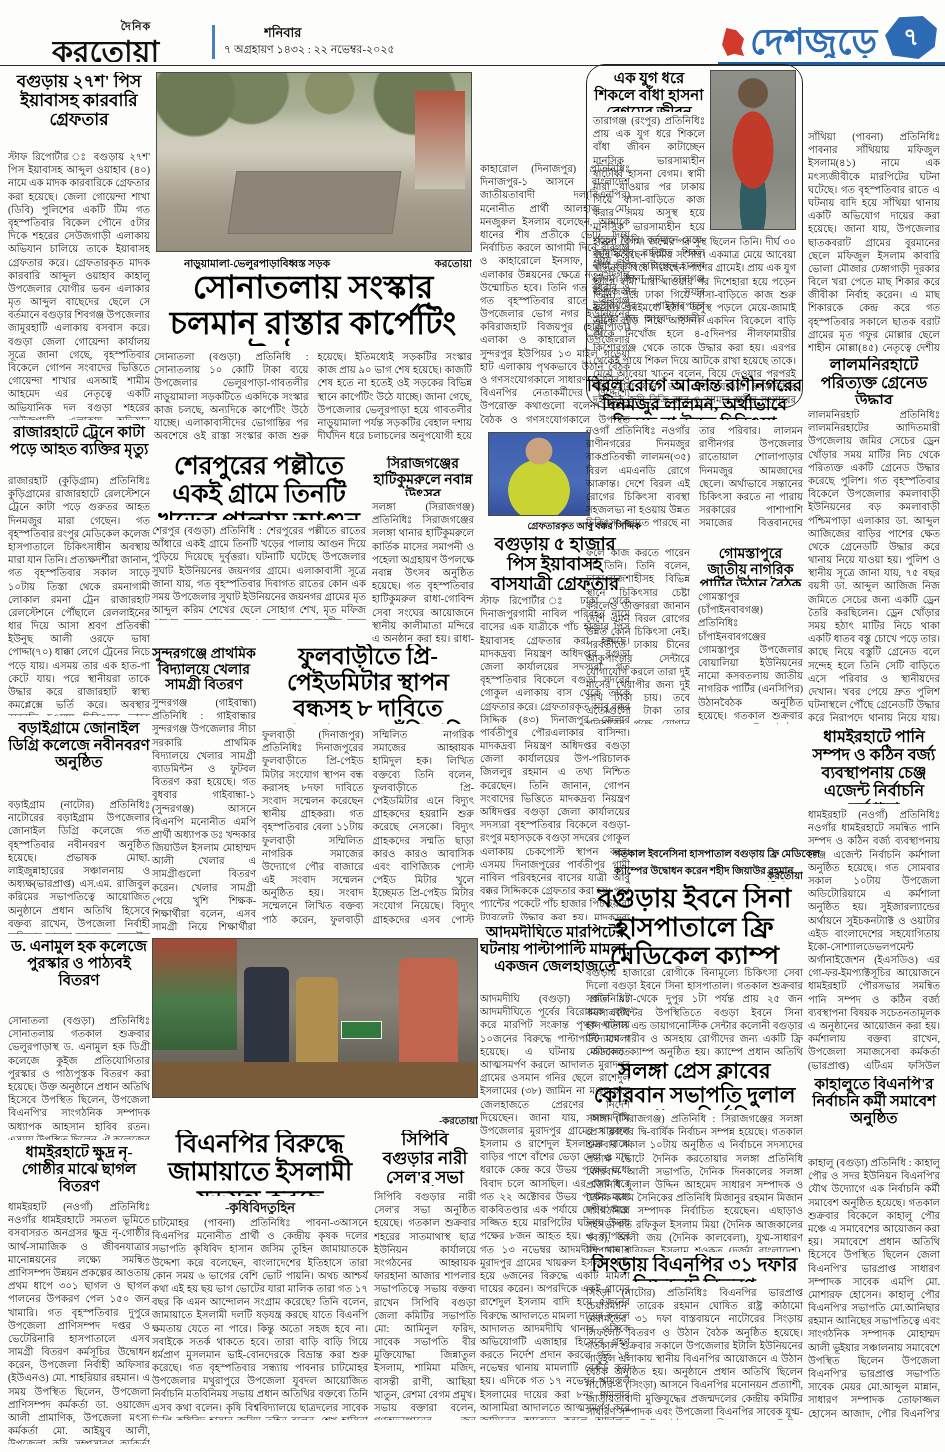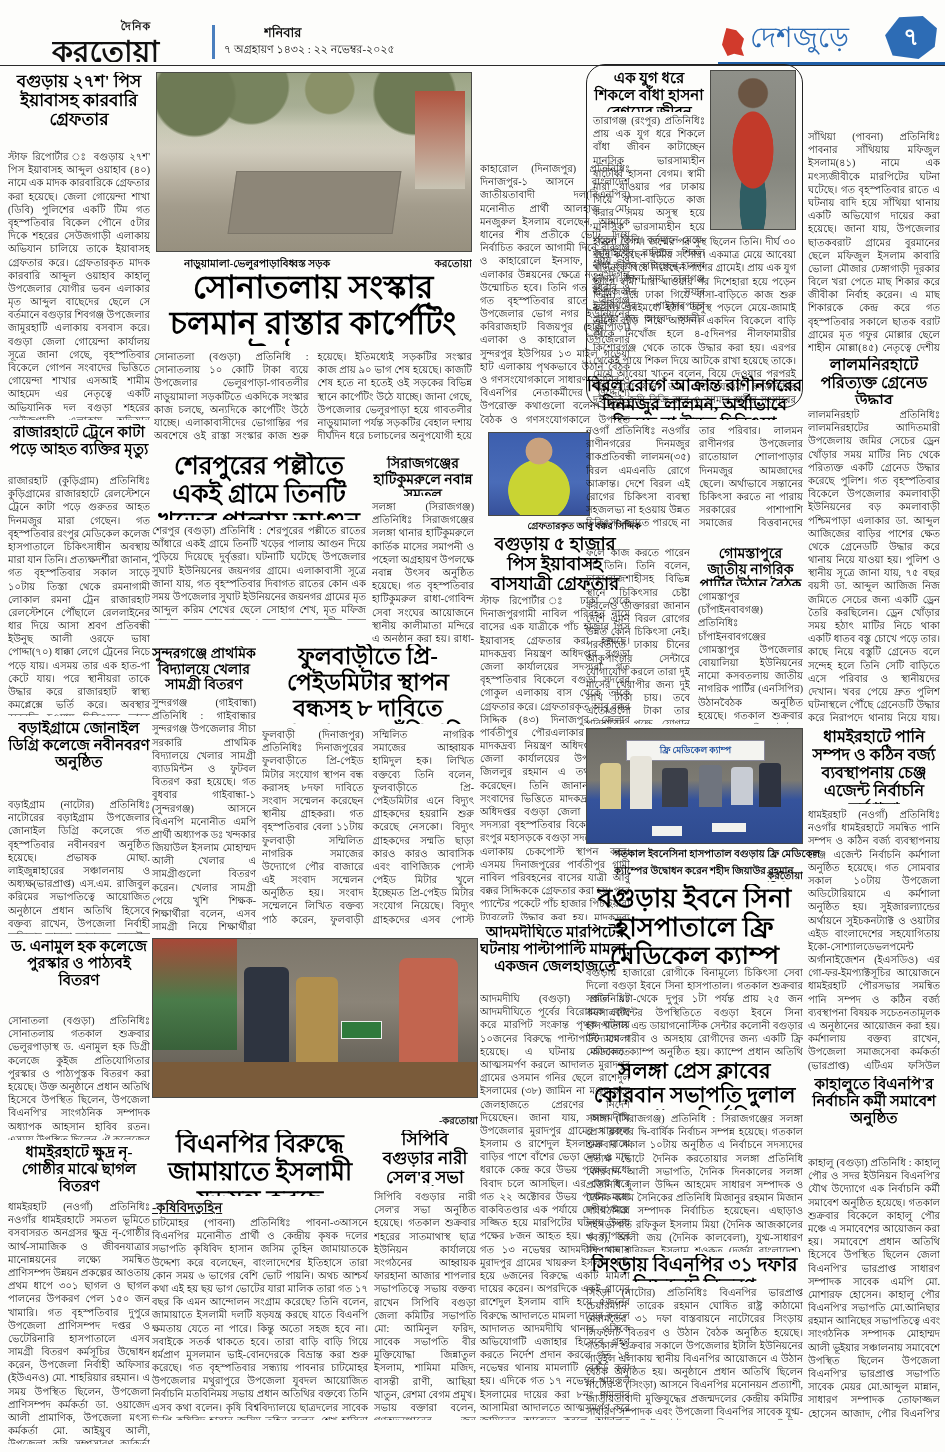--- a/index.html
+++ b/index.html
@@ -11,26 +11,26 @@
   .cols2{column-count:2;column-gap:9px;}
   .cap{font-size:10.5px;font-weight:bold;color:#000;margin-left:28px;}
   .credit{font-size:10.5px;font-weight:bold;text-align:right;}
   .ph{border:1px solid #4a4a46;box-sizing:border-box;}
   .rule{background:#2a2a2a;}
   
   .brandtop{font-size:11px;font-weight:bold;letter-spacing:1px;text-align:center;}
   .brand{font-size:30px;font-weight:bold;line-height:1;}
   .day{font-size:13px;font-weight:bold;margin-left:40px;}
   .date{font-size:11px;}
-  .section-title{font-size:28px;font-weight:normal;color:#2d6cb5;line-height:1;}
+  .section-title{font-size:36px;font-weight:bold;color:#2d6cb5;line-height:1;}
   .mapicon{background:#d13a2c;clip-path:polygon(20% 0,65% 8%,100% 38%,88% 72%,100% 100%,55% 92%,25% 100%,0 60%,10% 28%);}
   .heptagon{background:#2d6cb5;clip-path:polygon(28% 3%,72% 0,98% 28%,94% 70%,64% 98%,16% 90%,2% 44%);
             display:flex;align-items:center;justify-content:center;color:#fff;font-size:24px;font-weight:bold;}
   .box{border:1.5px solid #222;box-sizing:border-box;padding:5px 6px;}
-  .byline{font-size:13px;font-weight:bold;text-align:left;text-decoration:underline;}
+  .byline{font-size:13px;font-weight:bold;text-align:center;}
   .banner{position:absolute;left:18%;top:10%;width:64%;height:16%;background:#f4f4f0;border:1px solid #889;
           display:flex;align-items:center;justify-content:center;font-size:9px;font-weight:bold;color:#1f4f9e;overflow:hidden;}
 </style>
 </head>
 <body>
 
 <div id="page">
 
   <div class="abs" style="left:52px;top:18px;width:168px;height:44px;">
     <div class="brandtop">দৈনিক</div>
@@ -76,21 +76,21 @@
     <div style="position:absolute;right:2%;top:10%;width:16%;height:55%;background:linear-gradient(180deg,#b0543f,#c8c4b4);"></div>
   </div>
   <div class="abs cap" style="left:156px;top:256px;width:220px;height:14px;">নাড়ুয়ামালা-ভেলুরপাড়াবিধ্বস্ত সড়ক</div>
   <div class="abs credit" style="left:392px;top:256px;width:80px;height:14px;">করতোয়া</div>
   <div class="abs hl" style="left:152px;top:270px;width:322px;height:76px;font-size:32px;">সোনাতলায় সংস্কার চলমান রাস্তার কার্পেটিং উঠে যাচ্ছে</div>
   <div class="abs bd cols2" style="left:154px;top:350px;width:318px;height:96px;">সোনাতলা (বগুড়া) প্রতিনিধি : সোনাতলায় ১০ কোটি টাকা ব্যয়ে উপজেলার ভেলুরপাড়া-গাবতলীর নাড়ুয়ামালা সড়কটিতে একদিকে সংস্কার কাজ চলছে, অন্যদিকে কার্পেটিং উঠে যাচ্ছে। এলাকাবাসীদের ভোগান্তির পর অবশেষে ওই রাস্তা সংস্কার কাজ শুরু হয়েছে। ইতিমধ্যেই সড়কটির সংস্কার কাজ প্রায় ৯০ ভাগ শেষ হয়েছে। কাজটি শেষ হতে না হতেই ওই সড়কের বিভিন্ন স্থানে কার্পেটিং উঠে যাচ্ছে। জানা গেছে, উপজেলার ভেলুরপাড়া হয়ে গাবতলীর নাড়ুয়ামালা পর্যন্ত সড়কটির বেহাল দশায় দীর্ঘদিন ধরে চলাচলের অনুপযোগী হয়ে পড়ায় পথচারীদের ভোগান্তি চরমে উঠেছিল। দীর্ঘদিন পর ১০ কোটি টাকা ব্যয়ে ১১ কিলোমিটার সড়কের সংস্কার কাজ শুরু হওয়ায় এলাকাবাসীর মাঝে স্বস্তি ফিরে এসেছে। তবে সংস্কার কাজে নিম্নমানের সামগ্রী ব্যবহারের অভিযোগ তুলে এলাকাবাসীরা বলেন, কাজ শেষ না হতেই বিভিন্ন স্থানে কার্পেটিং উঠে যাচ্ছে। এ ব্যাপারে উপজেলা প্রকৌশলী বলেন, কার্পেটিং উঠে যাওয়া স্থানগুলো পুনরায় কাজ করে নেয়া হচ্ছে।</div>
 
   <div class="abs hl" style="left:152px;top:452px;width:214px;height:68px;font-size:25px;">শেরপুরের পল্লীতে একই গ্রামে তিনটি খড়ের পালায় আগুন</div>
   <div class="abs bd" style="left:152px;top:524px;width:214px;height:96px;">শেরপুর (বগুড়া) প্রতিনিধি : শেরপুরের পল্লীতে রাতের আঁধারে একই গ্রামে তিনটি খড়ের পালায় আগুন দিয়ে পুড়িয়ে দিয়েছে দুর্বৃত্তরা। ঘটনাটি ঘটেছে উপজেলার সুঘাট ইউনিয়নের জয়নগর গ্রামে। এলাকাবাসী সূত্রে জানা যায়, গত বৃহস্পতিবার দিবাগত রাতের কোন এক সময় উপজেলার সুঘাট ইউনিয়নের জয়নগর গ্রামের মৃত আব্দুল করিম শেখের ছেলে সোহাগ শেখ, মৃত মফিজ শেখের ছেলে আবু তাহের ও মৃত মোহাম্মদ আলীর ছেলে হেলাল শেখের খড়ের পালায় রাতের কোন এক সময় দুর্বৃত্তরা আগুন দিলে খড়গুলো পুড়ে যায়। এলাকাবাসী আগুন দেখতে পেয়ে নেভানোর চেষ্টা করলেও খড়গুলো পোড়ার হাত থেকে রক্ষা করতে পারেনি। এই ঘটনায় এলাকায় আতঙ্ক ছড়িয়ে পড়েছে। ভুক্তভোগীরা জানান, বর্তমানে খড়ের চাহিদা বেশি থাকায় দামও বেশি, তাদের প্রায় ২ লাখ টাকার ক্ষতি সাধিত হয়েছে। এ ব্যাপারে শেরপুর থানার ইন্সপেক্টর (তদন্ত) জয়নাল আবেদিন বলেন, এখনো কেউ অভিযোগ দেয়নি, অভিযোগ পেলে তদন্ত করে আইনানুগ ব্যবস্থা গ্রহণ করা হবে।</div>
 
-  <div class="abs hl" style="left:372px;top:456px;width:102px;height:40px;font-size:14px;">সিরাজগঞ্জের হাটিকুমরুলে নবান্ন সমতল</div>
+  <div class="abs hl" style="left:372px;top:456px;width:102px;height:40px;font-size:14px;">সিরাজগঞ্জের হাটিকুমরুলে নবান্ন উৎসব</div>
   <div class="abs bd" style="left:372px;top:500px;width:102px;height:142px;">সলঙ্গা (সিরাজগঞ্জ) প্রতিনিধিঃ সিরাজগঞ্জের সলঙ্গা থানার হাটিকুমরুলে কার্তিক মাসের সমাপনী ও পহেলা অগ্রহায়ণ উপলক্ষে নবান্ন উৎসব অনুষ্ঠিত হয়েছে। গত বৃহস্পতিবার হাটিকুমরুল রাধা-গোবিন্দ সেবা সংঘের আয়োজনে স্থানীয় কালীমাতা মন্দিরে এ অনুষ্ঠান করা হয়। রাধা-গোবিন্দ সংঘের সভাপতি সার্বজনিক শংকর কুমার রায়ের সভাপতিত্বে বেলা ১১টায় নাম কীর্তন, দুপুর দেড়টায় রাধা-গোবিন্দের পূজা, আলোচনা সভা ও প্রসাদ বিতরণ করা হয়। এছাড়াও বিকেলে দেশমাতৃকার মঙ্গল কামনা করে বিশেষ প্রার্থনা করা হয়।</div>
 
   <div class="abs hl" style="left:152px;top:646px;width:104px;height:46px;font-size:14px;">সুন্দরগঞ্জে প্রাথমিক বিদ্যালয়ে খেলার সামগ্রী বিতরণ</div>
   <div class="abs bd" style="left:152px;top:696px;width:104px;height:238px;">সুন্দরগঞ্জ (গাইবান্ধা) প্রতিনিধি : গাইবান্ধার সুন্দরগঞ্জ উপজেলার সীচা সরকারি প্রাথমিক বিদ্যালয়ে খেলার সামগ্রী ব্যাডমিন্টন ও ফুটবল বিতরণ করা হয়েছে। গত বুধবার গাইবান্ধা-১ (সুন্দরগঞ্জ) আসনে বিএনপি মনোনীত এমপি প্রার্থী অধ্যাপক ডঃ খন্দকার জিয়াউল ইসলাম মোহাম্মদ আলী খেলার এ সামগ্রীগুলো বিতরণ করেন। খেলার সামগ্রী পেয়ে খুশি শিক্ষক-শিক্ষার্থীরা বলেন, এসব সামগ্রী নিয়ে শিক্ষার্থীরা পড়াশোনার পাশাপাশি সহশিক্ষা হিসেবে খেলাধুলা করতে পারবে। এতে শিক্ষার্থীদের শারীরিক ও মানসিক বিকাশ আরও ত্বরান্বিত হবে। নিয়মিত খেলাধুলায় অংশ নিয়ে তারা সুস্থভাবে বেড়ে উঠতে পারবে বলেও জানান তারা। এমপি প্রার্থী অধ্যাপক ডা. খন্দকার জিয়াউল ইসলাম মোহাম্মদ আলী, তার ম্যানেজার দুরন্ত আঞ্জল, বিএনপি নেতা মো. মিজানুর রহমান মিজান, মো. রানা মিয়া, মো. নয়ন মিয়া, মো. রাব্বু মিয়া ও মো. রফিকুল ইসলাম রফিক এ সময় উপস্থিত ছিলেন।</div>
 
   <div class="abs hl" style="left:262px;top:644px;width:212px;height:80px;font-size:23px;">ফুলবাড়ীতে প্রি-পেইডমিটার স্থাপন বন্ধসহ ৮ দাবিতে আন্দোলনের হুঁশিয়ারি</div>
   <div class="abs bd cols2" style="left:262px;top:728px;width:212px;height:206px;">ফুলবাড়ী (দিনাজপুর) প্রতিনিধিঃ দিনাজপুরের ফুলবাড়ীতে প্রি-পেইড মিটার সংযোগ স্থাপন বন্ধ করাসহ ৮দফা দাবিতে সংবাদ সম্মেলন করেছেন স্থানীয় গ্রাহকরা। গত বৃহস্পতিবার বেলা ১১টায় ফুলবাড়ী সম্মিলিত নাগরিক সমাজের উদ্যোগে পৌর বাজারে এই সংবাদ সম্মেলন অনুষ্ঠিত হয়। সংবাদ সম্মেলনে লিখিত বক্তব্য পাঠ করেন, ফুলবাড়ী সম্মিলিত নাগরিক সমাজের আহ্বায়ক হামিদুল হক। লিখিত বক্তব্যে তিনি বলেন, ফুলবাড়ীতে প্রি-পেইডমিটার এনে বিদ্যুৎ গ্রাহকদের হয়রানি শুরু করেছে নেসকো। বিদ্যুৎ গ্রাহকদের সম্মতি ছাড়া কারও কারও আবাসিক এবং বাণিজ্যিক পোস্ট পেইড মিটার খুলে ইচ্ছেমত প্রি-পেইড মিটার সংযোগ নিয়েছে। বিদ্যুৎ গ্রাহকদের এসব পোস্ট পেইড মিটার সচল এবং ত্রুটিহীন ছিল। গ্রাহকদের নিজ টাকায় কেনা এসব পোস্ট পেইড মিটার নেসকো কর্মকর্তা-কর্মচারীরা খুলে নিয়ে গেছে। এছাড়া কিছু গ্রাহকের অনিচ্ছা সত্ত্বেও নেসকো প্রি-পেইড মিটার সংযোগ দিয়ে মিটার ভাড়া ন্যূনতম ৪০ টাকা থেকে ২৫০ টাকা, ডিমান্ড চার্জ ও অন্যান্য চার্জ কেটে নিচ্ছে। যা প্রতারণার সাথে শামিল। নেসকো ডিমান্ড চার্জ ইচ্ছামাফিক সফটওয়্যারে যোগ করার জন্য এমন বিতর্কিত প্রি-পেইড মিটার বাজারে এসেছে। তিনি আরও বলেন, ফুলবাড়ীতে প্রি-পেইড মিটার সংযোগ স্থাপন বাতিল ঘোষণা না করলে ফুলবাড়ীবাসীকে নিয়ে আগামীতে কঠোর আন্দোলন গড়ে তোলা হবে। এসময় উপস্থিত ছিলেন-জাতীয় নাগরিক পার্টি (এনসিপি) দিনাজপুর জেলা কমিটির সিনিয়র যুগ্ম সদস্য সচিব প্রধান সমন্বয়কারী মো. ইমরান চৌধুরী নিশান, সঞ্জিত প্রসাদ জিতু, হিমেল মহন্ত, সাবেক কাউন্সিলর আব্দুল জব্বার মাসুদ, ব্যবসায়ী সাখোয়াত হোসেন, আরমান হোসেন রোমান, মনিরুল ইসলাম, মাহবুবল হাসান, বদরুজ্জামান বাদল, নজরুল ইসলাম, ফারুক আহম্মেদ, শাহিন আলম প্রমুখ।</div>
 
   <div class="abs ph" style="left:152px;top:938px;width:326px;height:160px;
        background:linear-gradient(180deg,#7d776b 0%,#8b8478 40%,#6f6a60 70%,#5c584f 100%);">
@@ -138,32 +138,20 @@
     <div class="bd" style="height:118px;margin-top:3px;">হাসনা বেগম। জন্মের পর সুস্থ ছিলেন তিনি। দীর্ঘ ৩০ বছর করেছেন স্বামীর সংসার। একমাত্র মেয়ে আবেয়া খাতুনকে বিয়ে দিয়েছেন পাশের গ্রামেই। প্রায় এক যুগ আগে স্বামী মারা যাওয়ার পর দিশেহারা হয়ে পড়েন তিনি। পরে ঢাকা গিয়ে বাসা-বাড়িতে কাজ শুরু করেন। এরইমধ্যে হঠাৎ অসুস্থ পড়লে মেয়ে-জামাই তাকে বাড়ি নিয়ে আসেন। একদিন বিকেলে বাড়ি থেকে নিখোঁজ হলে ৪-৫দিনপর নীলফামারীর কিশোরগঞ্জ থেকে তাকে উদ্ধার করা হয়। এরপর থেকেই পায়ে শিকল দিয়ে আটকে রাখা হয়েছে তাকে। মেয়ে আবেয়া খাতুন বলেন, বিয়ে দেওয়ার পরপরই বাবা মারা যান। তার রেখে যাওয়া বসতভিটার দুইশতক জমি বিক্রি করে ও আমার স্বামীর সংসারের হাজার হাজার টাকা খরচ করেও কোন লাভ হয়নি। মাকে সুস্থ করতে ডাক্তার মানসিক হাসপাতালে নিতে বলেছিলেন কিন্তু স্বামী সংসার ও আর্থিক সংকটে যেতে পারিনি। ইউপি সদস্য আব্দুর হামিদ বলেন, হাসনার বাড়ি ঘর সেই। মেয়ে-জামাতার বাড়িতে থাকে। তাকে বিধবা ভাতা দেয়া হয়েছে।</div>
   </div>
 
   <div class="abs hl" style="left:586px;top:376px;width:217px;height:44px;font-size:17px;">বিরল রোগে আক্রান্ত রাণীনগরের দিনমজুর লালমন, অর্থাভাবে মিলছে না উন্নত চিকিৎসা</div>
   <div class="abs bd cols2" style="left:586px;top:424px;width:217px;height:118px;">নওগাঁ প্রতিনিধিঃ নওগাঁর রাণীনগরের দিনমজুর বাকপ্রতিবন্ধী লালমন(৩৫) বিরল এমএনডি রোগে আক্রান্ত। দেশে বিরল এই রোগের চিকিৎসা ব্যবস্থা সহজলভ্য না হওয়ায় উন্নত চিকিৎসা করাতে পারছে না তার পরিবার। লালমন রাণীনগর উপজেলার রাতোয়াল শোলাপাড়ার দিনমজুর আমজাদের ছেলে। অর্থাভাবে সন্তানের চিকিৎসা করতে না পারায় সরকারের পাশাপাশি সমাজের বিত্তবানদের সার্বিক সহযোগিতা চেয়েছে তার পরিবার। লালমনের মামা আব্দুল মজিদ (০১৭৮৩৮৪২৭৫৯) জানান, লালমনরা শোলাপুকুর পাড়ে খাস জমিতে বসবাস করে। পরিবারের উপার্জনক্ষম মানুষ লালমন ও তার বাবা। তারা দিনমজুরের কাজ করে সংসার চালায়। লালমন ছোটবেলা থেকেই ভালোভাবে কথা বলতে পারেন না। এরমাঝে দিনমজুর লালমন বিয়ে করে এবং তার এক ছেলে ও মেয়ে সন্তান আছে। কিন্তু গত একবছর ধরে লালমন শারীরিকভাবে দুর্বল হয়ে পড়ছে, হাত-পায়ের আঙ্গুলের মাংসে শুকিয়ে যাচ্ছে। পরিবারের পক্ষে যোগান দেওয়া সম্ভব নয়। বর্তমানে লালমনের পরিবার চরম অর্থসংকটে দেখা দিয়েছে। লালমনের মা নাইগি জানান, দিনমজুরের কাজ না করলে সংসার চলে না। তবুও সাধ্যমতো ছেলের চিকিৎসার চেষ্টা করেছি। কিন্তু দেশে এই রোগের চিকিৎসা না থাকায় অর্থাভাবে আর চিকিৎসা করাতে পারছি না। বর্তমানে একজন মানুষের আয়ে কোনরকমে সংসার চলছে। সরকারসহ বিত্তবানদের সহযোগিতা পেলে হয়তো লালমন সুস্থ হয়ে উঠতো।</div>
   <div class="abs bd" style="left:586px;top:546px;width:104px;height:178px;">ফলে কাজ করতে পারেন না তিনি। তিনি বলেন, ঢাকা-রাজশাহীসহ বিভিন্ন স্থানে চিকিৎসার চেষ্টা করলেও ডাক্তাররা জানান দেশে এমন বিরল রোগের উন্নত কোন চিকিৎসা নেই। পরবর্তীতে ঢাকায় চীনের আকুপাংচার সেন্টারে যোগাযোগ করলে তারা দুই মাসের থেরাপীর জন্য দুই লাখ টাকা চায়। তবে এতোগুলো টাকা তার পরিবারের পক্ষে যোগান দেওয়া সম্ভব নয়।</div>
 
   <div class="abs hl" style="left:698px;top:546px;width:105px;height:40px;font-size:14px;">গোমস্তাপুরে জাতীয় নাগরিক পার্টির উঠান বৈঠক</div>
   <div class="abs bd" style="left:698px;top:590px;width:105px;height:134px;">গোমস্তাপুর (চাঁপাইনবাবগঞ্জ) প্রতিনিধিঃ চাঁপাইনবাবগঞ্জের গোমস্তাপুর উপজেলার বোয়ালিয়া ইউনিয়নের নামো কসবতলায় জাতীয় নাগরিক পার্টির (এনসিপির) উঠানবৈঠক অনুষ্ঠিত হয়েছে। গতকাল শুক্রবার সন্ধ্যায় আয়োজিত বৈঠকে সভাপতিত্ব করেন দেলবর হোসেন। এসময় বক্তব্য রাখেন-চাঁপাইনবাবগঞ্জ-২ আসনে এনসিপির মনোনয়ন প্রত্যাশী ও রহনপুর রেল বন্দর বাস্তবায়ন পরিষদের আহ্বায়ক ব্যবসায়ী নেতা নাজমুল হুদা খান রুবেল, এনসিপির জেলা আহ্বায়ক আলাউল হক, সাংগঠনিক সম্পাদক সুমাইয়া ইসলাম, এনসিপির শিবগঞ্জ উপজেলা আহ্বায়ক গোলাম মোস্তফা মামুন, সাংগঠনিক সম্পাদক মনিরুল রহমান মানিক প্রমুখ।</div>
 
-  <div class="abs ph" style="left:586px;top:728px;width:217px;height:116px;
-       background:linear-gradient(180deg,#6e6c66 0%,#7c7a72 45%,#35539c 62%,#2f4b8f 100%);">
-    <div class="banner">ফ্রি মেডিকেল ক্যাম্প</div>
-    <div style="position:absolute;left:6%;top:30%;width:10%;height:40%;background:#d8c98f;border-radius:4px 4px 0 0;"></div>
-    <div style="position:absolute;left:20%;top:24%;width:10%;height:46%;background:#e7e4da;border-radius:4px 4px 0 0;"></div>
-    <div style="position:absolute;left:35%;top:34%;width:12%;height:34%;background:#3b3f49;border-radius:4px 4px 0 0;"></div>
-    <div style="position:absolute;left:52%;top:32%;width:11%;height:36%;background:#6f747e;border-radius:4px 4px 0 0;"></div>
-    <div style="position:absolute;left:67%;top:33%;width:10%;height:34%;background:#c8ccd4;border-radius:4px 4px 0 0;"></div>
-    <div style="position:absolute;left:80%;top:30%;width:10%;height:38%;background:#2e3340;border-radius:4px 4px 0 0;"></div>
-    <div style="position:absolute;left:30%;bottom:6%;width:14%;height:9%;background:#f2f2ee;"></div>
-    <div style="position:absolute;left:58%;bottom:10%;width:16%;height:8%;background:#f2f2ee;"></div>
-  </div>
   <div class="abs cap" style="left:586px;top:846px;width:217px;height:36px;font-size:10px;">গতকাল ইবনেসিনা হাসপাতাল বগুড়ায় ফ্রি মেডিকেল ক্যাম্পের উদ্বোধন করেন শহীদ জিয়াউর রহমান মেডিকেল কলেজ ও হাসপাতালের সার্জারী বিভাগের সহযোগী অধ্যাপক সলিমুল্লাহ আকন্দ</div>
   <div class="abs credit" style="left:740px;top:868px;width:63px;height:13px;font-size:10px;">করতোয়া</div>
   <div class="abs hl" style="left:586px;top:884px;width:217px;height:80px;font-size:26px;">বগুড়ায় ইবনে সিনা হাসপাতালে ফ্রি মেডিকেল ক্যাম্প অনুষ্ঠিত</div>
   <div class="abs bd" style="left:586px;top:966px;width:217px;height:92px;">বগুড়ায় হাজারো রোগীকে বিনামূল্যে চিকিৎসা সেবা দিলো বগুড়া ইবনে সিনা হাসপাতাল। গতকাল শুক্রবার সকাল ৯টা-থেকে দুপুর ১টা পর্যন্ত প্রায় ২৫ জন কনসালটেন্টের উপস্থিতিতে বগুড়া ইবনে সিনা হাসপাতাল এন্ড ডায়াগনোস্টিক সেন্টার কলোনী বগুড়ার উদ্যোগে গরীব ও অসহায় রোগীদের জন্য একটি ফ্রি মেডিকেল ক্যাম্প অনুষ্ঠিত হয়। ক্যাম্পে প্রধান অতিথি উপস্থিত ছিলেন শহীদ জিয়াউর রহমান মেডিকেল কলেজ ও হাসপাতালের সার্জারি বিভাগের সহযোগী অধ্যাপক ডা. মো: সলিমুল্লাহ আকন্দ। সভাপতিত্ব করেন উক্ত ইউনিট এর ডেপুটি ডিরেক্টর (মেডিকেল) এ কে এম মাসুদ পারভেজ। প্রধান আলোচক ছিলেন শহীদ জিয়া মেডিকেল কলেজ ও হাসপাতালের নবজাতক ও শিশু রোগ বিভাগের অধ্যাপক এনডিএফ বগুড়ার সভাপতি ডা. মো. লিয়াকত আলী। উপস্থিত ছিলেন ইউনিটের ম্যানেজার এন্ড এডমিন ইনচার্জ মো: আহমল, জোনাল ইনচার্জ (বিজনেস ডিভলপমেন্ট) আলী আহমেদ ইনচার্জ ও ডি-ল্যাব বগুড়ার কর্পোরেট ইনচার্জ (বিডি) প্রমুখ। উক্ত ক্যাম্পে কনসালটেন্টগণ প্রায় হাজারো রোগীকে ব্যবস্থাপত্র প্রদান করেন। খবর বিজ্ঞপ্তির।</div>
 
   <div class="abs hl" style="left:586px;top:1060px;width:217px;height:50px;font-size:21px;">সলঙ্গা প্রেস ক্লাবের কোরবান সভাপতি দুলাল সম্পাদক নির্বাচিত</div>
   <div class="abs bd" style="left:586px;top:1112px;width:217px;height:140px;">সলঙ্গা (সিরাজগঞ্জ) প্রতিনিধি : সিরাজগঞ্জের সলঙ্গা প্রেস ক্লাবের দ্বি-বার্ষিক নির্বাচন সম্পন্ন হয়েছে। গতকাল শুক্রবার সকাল ১০টায় অনুষ্ঠিত এ নির্বাচনে সদস্যদের প্রত্যক্ষ ভোটে দৈনিক করতোয়ার সলঙ্গা প্রতিনিধি কোরবান আলী সভাপতি, দৈনিক দিনকালের সলঙ্গা প্রতিনিধি দুলাল উদ্দিন আহমেদ সাধারণ সম্পাদক ও দৈনিক কলম সৈনিকের প্রতিনিধি মিজানুর রহমান মিজান সাংগঠনিক সম্পাদক নির্বাচিত হয়েছেন। এছাড়াও সহসভাপতি রফিকুল ইসলাম মিয়া (দৈনিক আজকালের খবর), আলী জয় (দৈনিক কালবেলা), যুগ্ম-সাধারণ সম্পাদক শরিফুল ইসলাম শওকত (দুর্জয় বাংলাদেশ), সেখ রফিকুল ইসলাম (দৈনিক সিরাজগঞ্জ বার্তা), অর্থ ও দপ্তর সম্পাদক আমিনুল ইসলাম স্বপন (বাংলাদেশ সময়), প্রচার ও প্রকাশনা সম্পাদক মতিন সরকার (চ্যানেল এস), সাহিত্য ও পাঠাগার সম্পাদক রেজাউল করিম (আমার সংবাদ) ও কার্যনির্বাহী সদস্য হিসেবে সোহেল রানা (মোহনা টিভি) নির্বাচিত হয়েছেন। এদিকে নবনির্বাচিত নেতৃবৃন্দকে সলঙ্গার বিভিন্ন রাজনৈতিক দলসহ নানা শ্রেণি-পেশার মানুষ শুভেচ্ছা ও অভিনন্দন জানিয়েছেন।</div>
 
   <div class="abs hl" style="left:586px;top:1254px;width:217px;height:28px;font-size:19px;">সিংড়ায় বিএনপির ৩১ দফার লিফলেট বিতরণ</div>
   <div class="abs bd" style="left:586px;top:1286px;width:217px;height:134px;">সিংড়া (নাটোর) প্রতিনিধিঃ বিএনপির ভারপ্রাপ্ত চেয়ারম্যান তারেক রহমান ঘোষিত রাষ্ট্র কাঠামো মেরামতের ৩১ দফা বাস্তবায়নে নাটোরের সিংড়ায় লিফলেট বিতরণ ও উঠান বৈঠক অনুষ্ঠিত হয়েছে। গতকাল শুক্রবার সকালে উপজেলার ইটালি ইউনিয়নের পাড়ুইল এলাকায় স্থানীয় বিএনপির আয়োজনে এ উঠান বৈঠক অনুষ্ঠিত হয়। অনুষ্ঠানে প্রধান অতিথি ছিলেন নাটোর-৩ (সিংড়া) আসনে বিএনপির মনোনয়ন প্রত্যাশী, জাতীয়তাবাদী মুক্তিযুদ্ধের প্রজন্মদলের কেন্দ্রীয় কমিটির সাধারণ সম্পাদক এবং উপজেলা বিএনপির সাবেক যুগ্ম-আহ্বায়ক ব্যারিস্টার ইউসুফ আলী। এসময় ব্যারিস্টার ইউসুফ আলী বলেন, দেশের প্রতিটি নাগরিকের সমান অধিকার নিশ্চিতে বিএনপি ঘোষিত ৩১ দফা বাস্তবায়ন অত্যন্ত জরুরি। এই বাংলায় কোনো বৈষম্য থাকবে না এ শপথ নিয়েই আমরা একটি নতুন রাষ্ট্র কাঠামো গড়তে চাই। তিনি আরও বলেন, বাংলাদেশ আজ চরম বৈষম্য, দুর্নীতি ও অন্যায়ের চাপে জর্জরিত। পরিবর্তিত বাংলাদেশে জনগণের সরকার প্রতিষ্ঠা করতে হবে। বিএনপির ৩১ দফা হচ্ছে বৈষম্যমুক্ত, সুশাসনভিত্তিক, ন্যায়ভিত্তিক রাষ্ট্র গঠনের রূপরেখা। শ্যামনগর ছোট শহুর সভাপতিত্বে বিশেষ অতিথির বক্তব্য দেন উপজেলা বিএনপির সাবেক সদস্য বিশিষ্ট শিল্পপতি আমিনুল ইসলাম বুলেট। এছাড়াও উপস্থিত ছিলেন- সিংড়া উপজেলা বিএনপির সাবেক শিক্ষা বিষয়ক সম্পাদক শফিকুল হাসান মৃধা, পৌর ১নং ওয়ার্ড বিএনপির সাবেক সভাপতি মো. আবুল ওহাব, পৌর যুবদলের যুগ্ম আহ্বায়ক পান্না সরকার, কলেজ ছাত্রদলের সাবেক যুগ্ম আহ্বায়ক মিন্টন আলী প্রমুখ।</div>

